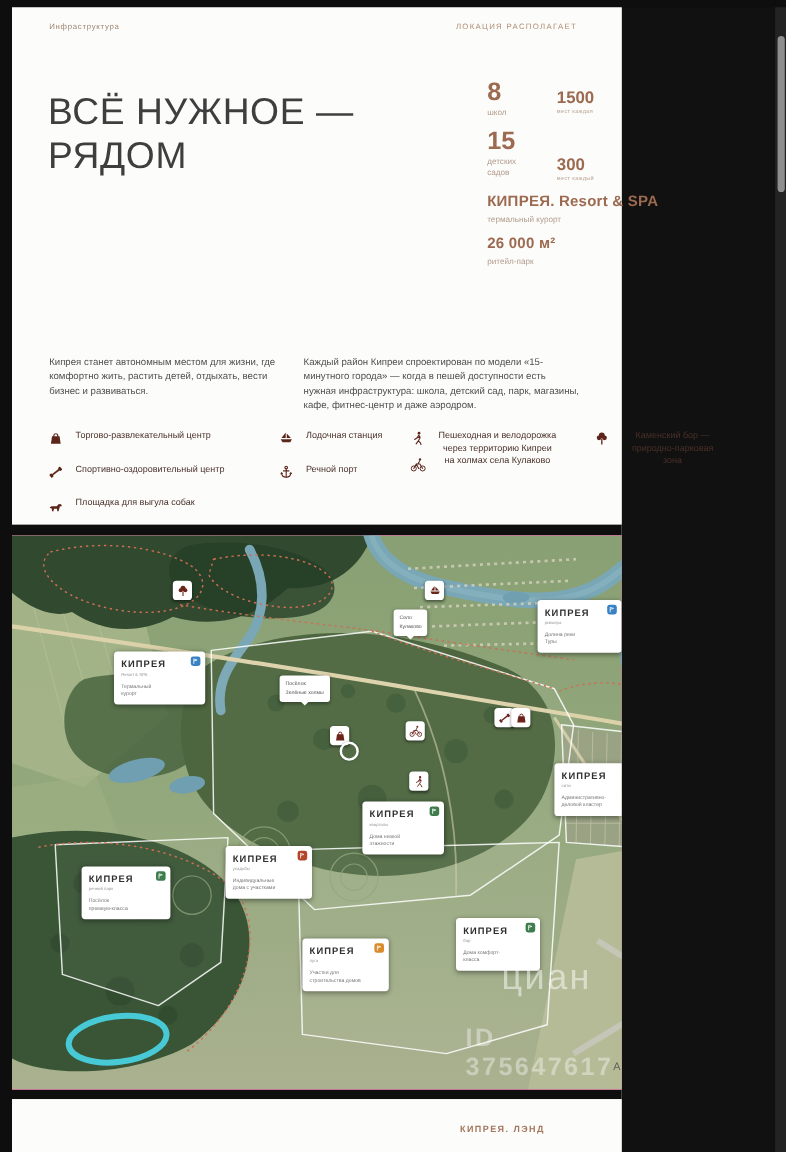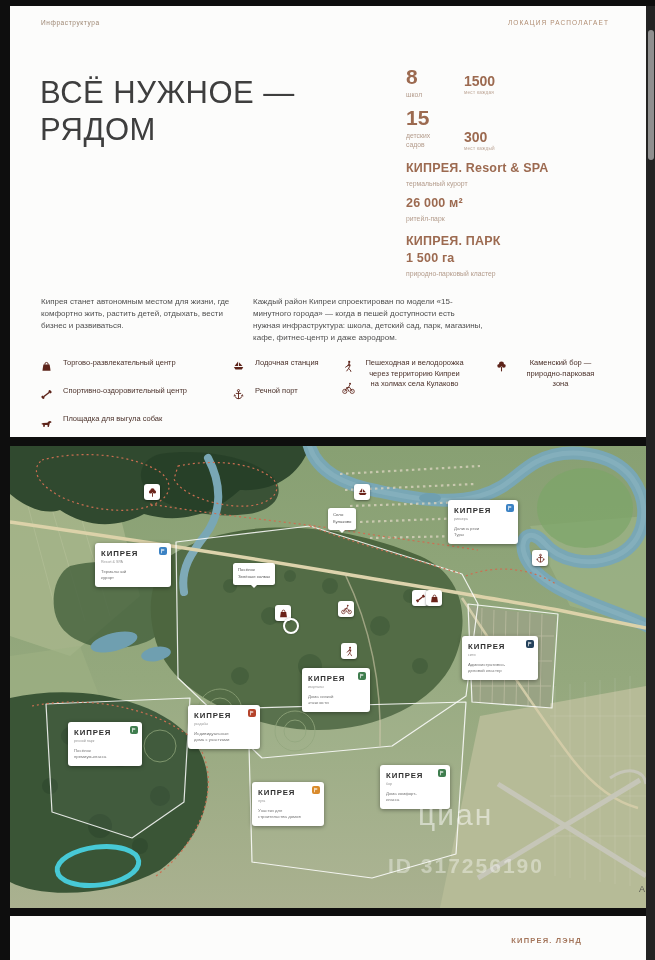--- a/index.html
+++ b/index.html
@@ -1,18 +1,18 @@
 <!DOCTYPE html>
 <html><head>
 <meta charset="utf-8">
 <style>
   html,body{margin:0;padding:0;background:#000;}
   body{font-family:"Liberation Sans",sans-serif;}
   .stage{position:relative;width:655px;height:960px;background:#111;overflow:hidden;}
-  .page{position:absolute;left:10px;top:6px;width:636px;height:954px;background:#fcfcfb;}
+  .page{position:absolute;left:10px;top:6px;width:508px;height:954px;background:#fcfcfb;}
   .hero{position:relative;height:431px;background:#fcfcfb;}
   .band{height:9px;background:#0e0e0e;}
   .band2{height:8px;background:#0e0e0e;}
   .mapsec{position:relative;height:462px;overflow:hidden;background:#ec4899;}
   .mapsec svg.base{position:absolute;left:0;top:0;}
   .footer{position:relative;height:44px;background:#fcfcfb;}
   .strip{position:absolute;top:0;bottom:0;background:#0e0e0e;}
   .strip.left{left:0;width:10px;}
   .strip.right{right:0;width:9px;background:#232323;}
   .topstrip{position:absolute;left:0;top:0;width:655px;height:6px;background:#0e0e0e;}
@@ -108,29 +108,20 @@
             <div class="stat-label">
               <div>термальный курорт</div>
             </div>
           </div>
           <div class="stat s3 brand">
             <div class="stat-value">
               <div>26 000 м²</div>
             </div>
             <div class="stat-label">
               <div>ритейл-парк</div>
-            </div>
-          </div>
-          <div class="stat s4 brand">
-            <div class="stat-value">
-              <div>КИПРЕЯ. ПАРК</div>
-              <div>1 500 га</div>
-            </div>
-            <div class="stat-label">
-              <div>природно-парковый кластер</div>
             </div>
           </div>
         </div>
 
       <div class="paras">
         <p class="para pleft" style="margin:0">Кипрея станет автономным местом для жизни, где комфортно жить, растить детей, отдыхать, вести бизнес и развиваться.</p>
         <p class="para pright" style="margin:0">Каждый район Кипреи спроектирован по модели «15-минутного города» — когда в пешей доступности есть нужная инфраструктура: школа, детский сад, парк, магазины, кафе, фитнес-центр и даже аэродром.</p>
       </div>
 
       <div class="legend" id="legend">
@@ -484,21 +475,21 @@
             </div>
             <div class="ctitle">КИПРЕЯ</div>
             <div class="csub">бор</div>
             <div class="cdesc">
               <div>Дома комфорт-</div>
               <div>класса</div>
             </div>
           </div>
         </div>
       <div class="wm1">циан</div>
-      <div class="wm2">ID 317256190</div>
+      <div class="wm2">ID 375647617</div>
       <div class="edgeA">А</div>
     </section>
 
     <div class="band2"></div>
 
     <footer class="footer">
       <span class="brand">КИПРЕЯ. ЛЭНД</span>
     </footer>
   </div>
 

